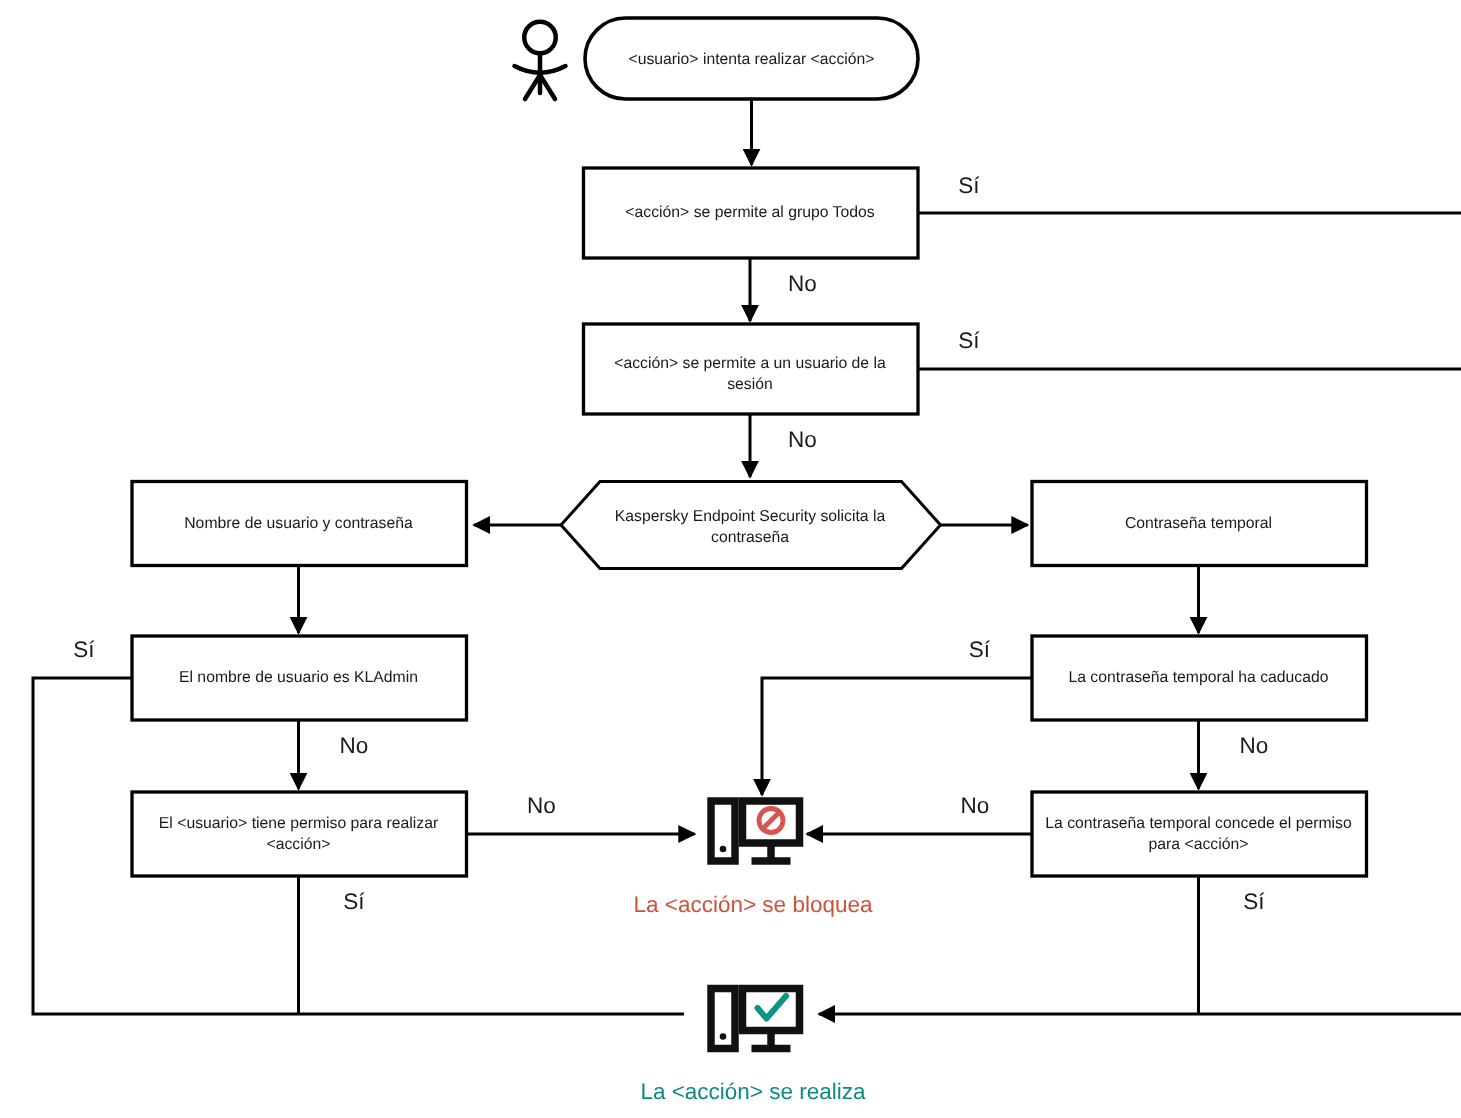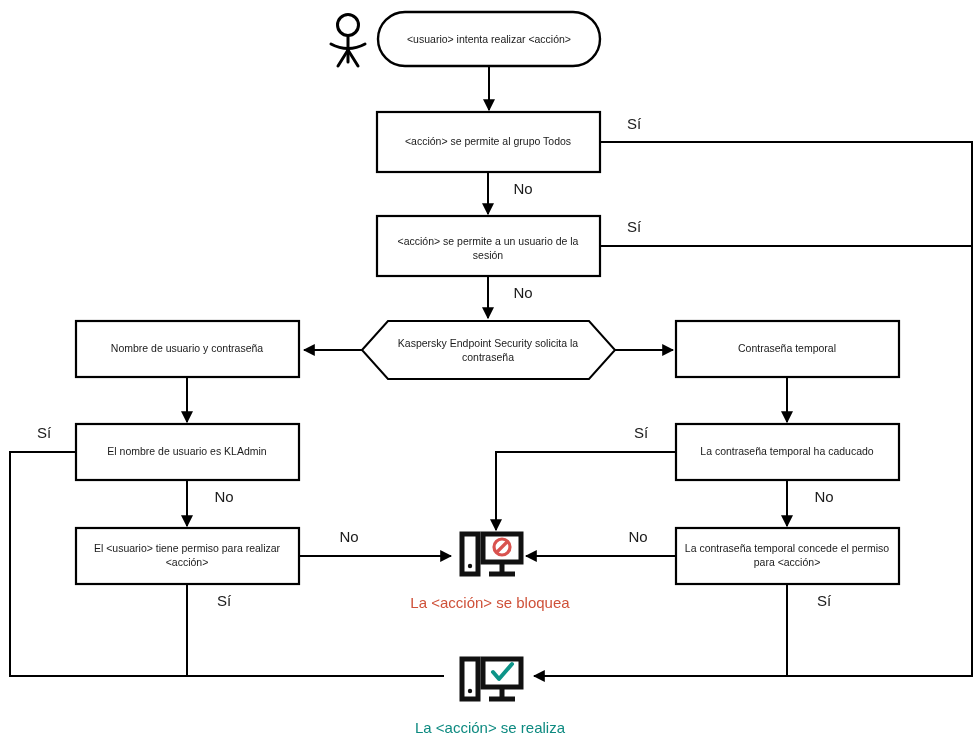--- a/index.html
+++ b/index.html
@@ -9,21 +9,21 @@
   }
   body {
     width: 974px;
     height: 745px;
     font-family: "Liberation Sans", sans-serif;
     position: relative;
     overflow: hidden;
   }
   #diagram-root {
     position: absolute;
-    top: 0; left: 4px;
+    top: 0; left: 16px;
     width: 780px;
     height: 745px;
   }
   svg.flow {
     display: block;
     width: 974px;
     height: 745px;
   }
   .node-box {
     fill: #ffffff;

